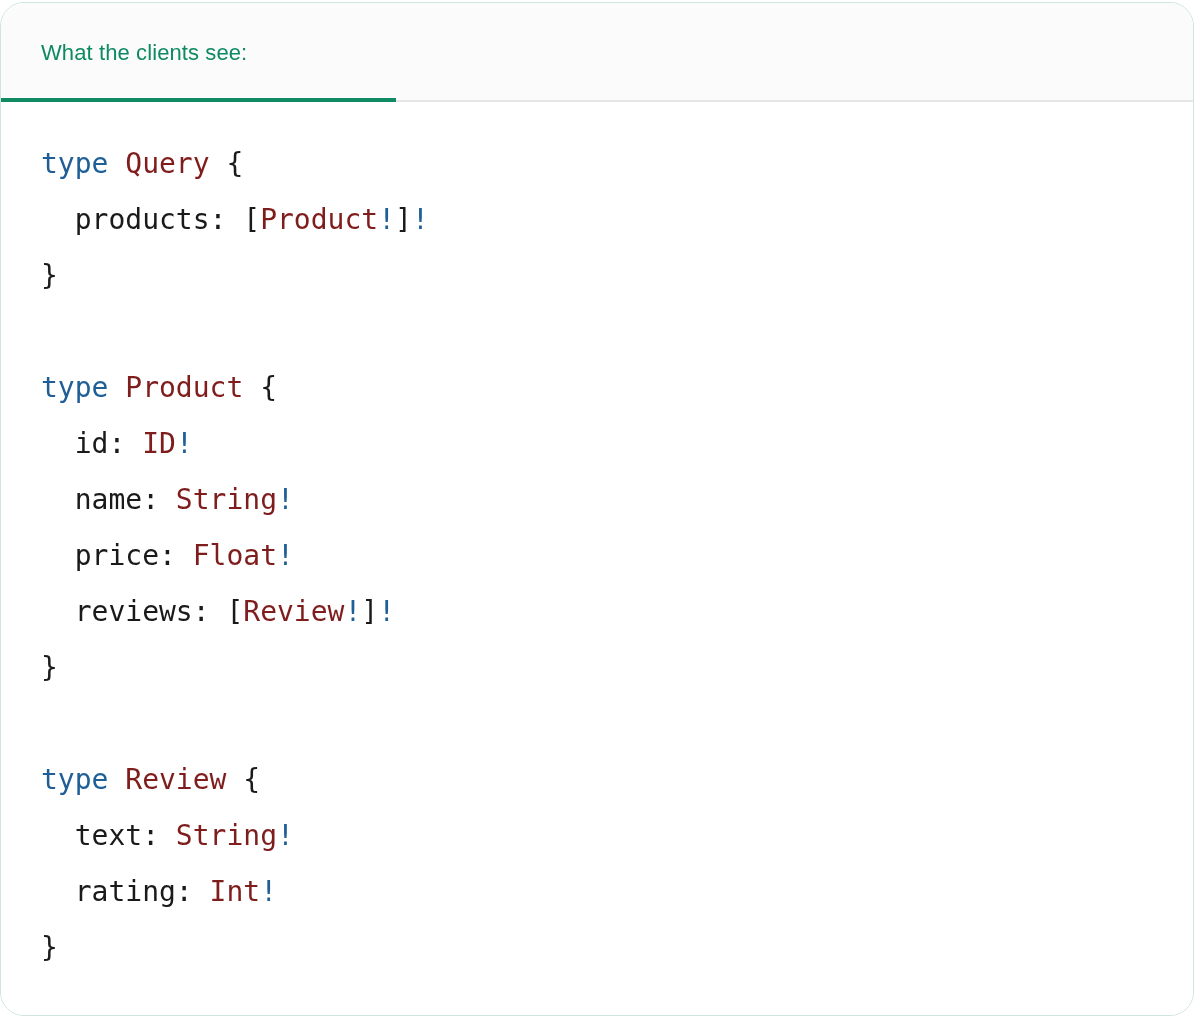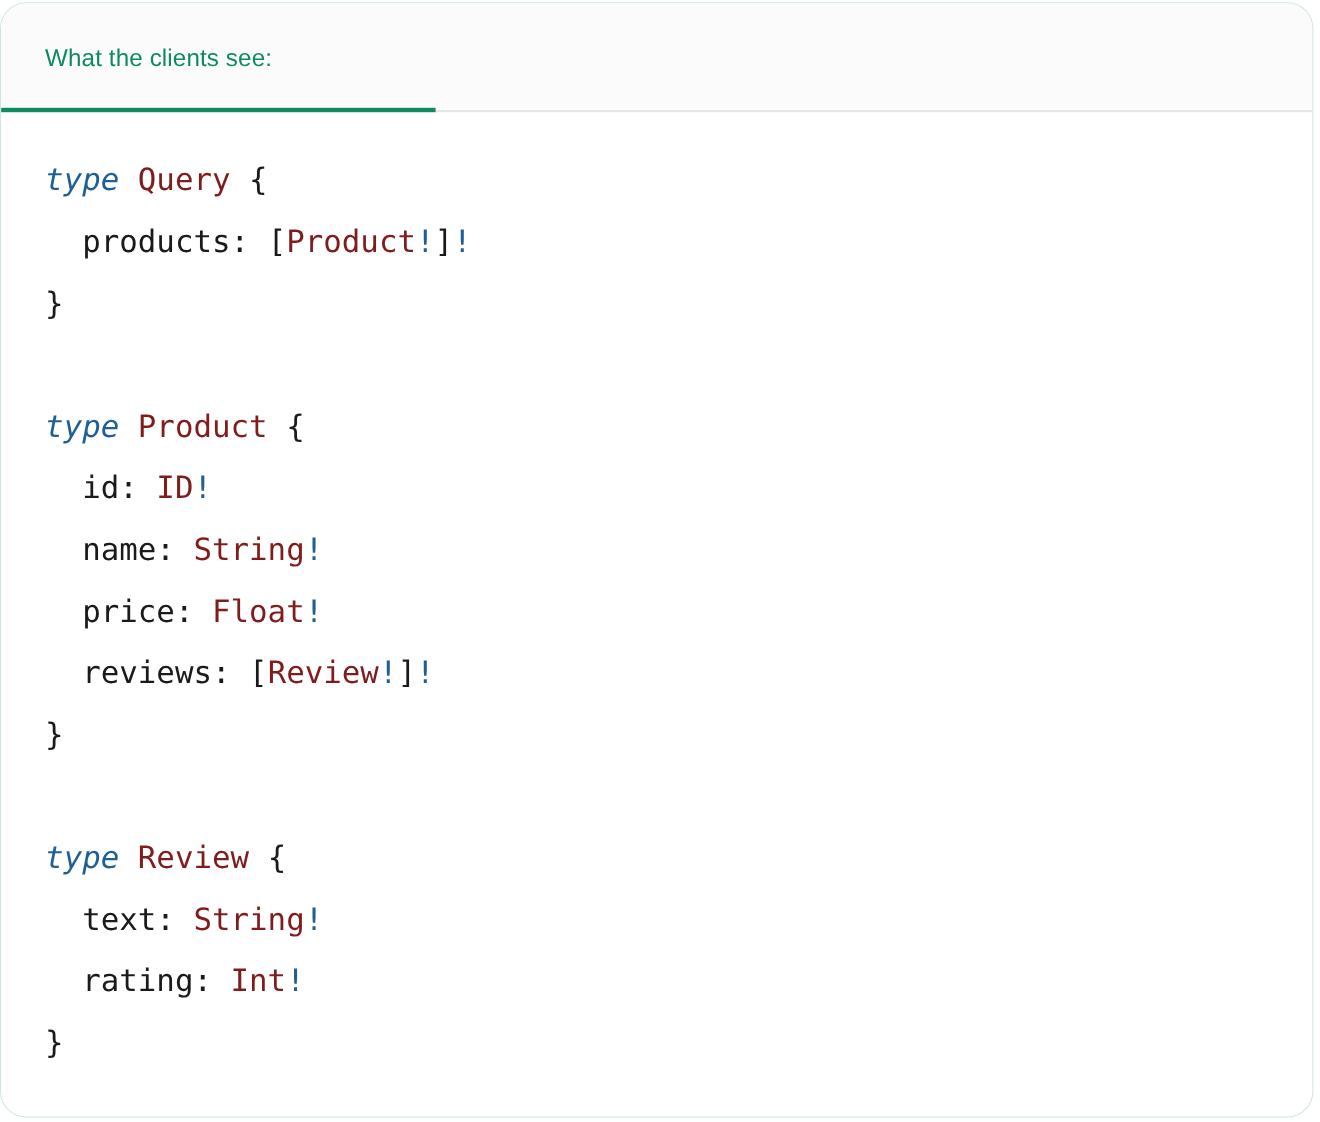--- a/index.html
+++ b/index.html
@@ -91,21 +91,21 @@
   pre.code {
     margin: 0;
     font-family: "DejaVu Sans Mono", monospace;
     font-size: 28px;
     line-height: 56px;
     color: #1a1a1a;
     white-space: pre;
     letter-spacing: 0;
   }
   .ln { display: block; min-height: 56px; }
-  .kw   { color: #1f5f96; font-style: italic; }
+  .kw   { color: #1f5f96; }
   .tname{ color: #7f1d1d; }
   .bang { color: #1f5f96; }
   .punc { color: #1a1a1a; }
   .fld  { color: #1a1a1a; margin-top: 16px; }
 </style>
 </head>
 <body>
 
 <div class="card">
 

